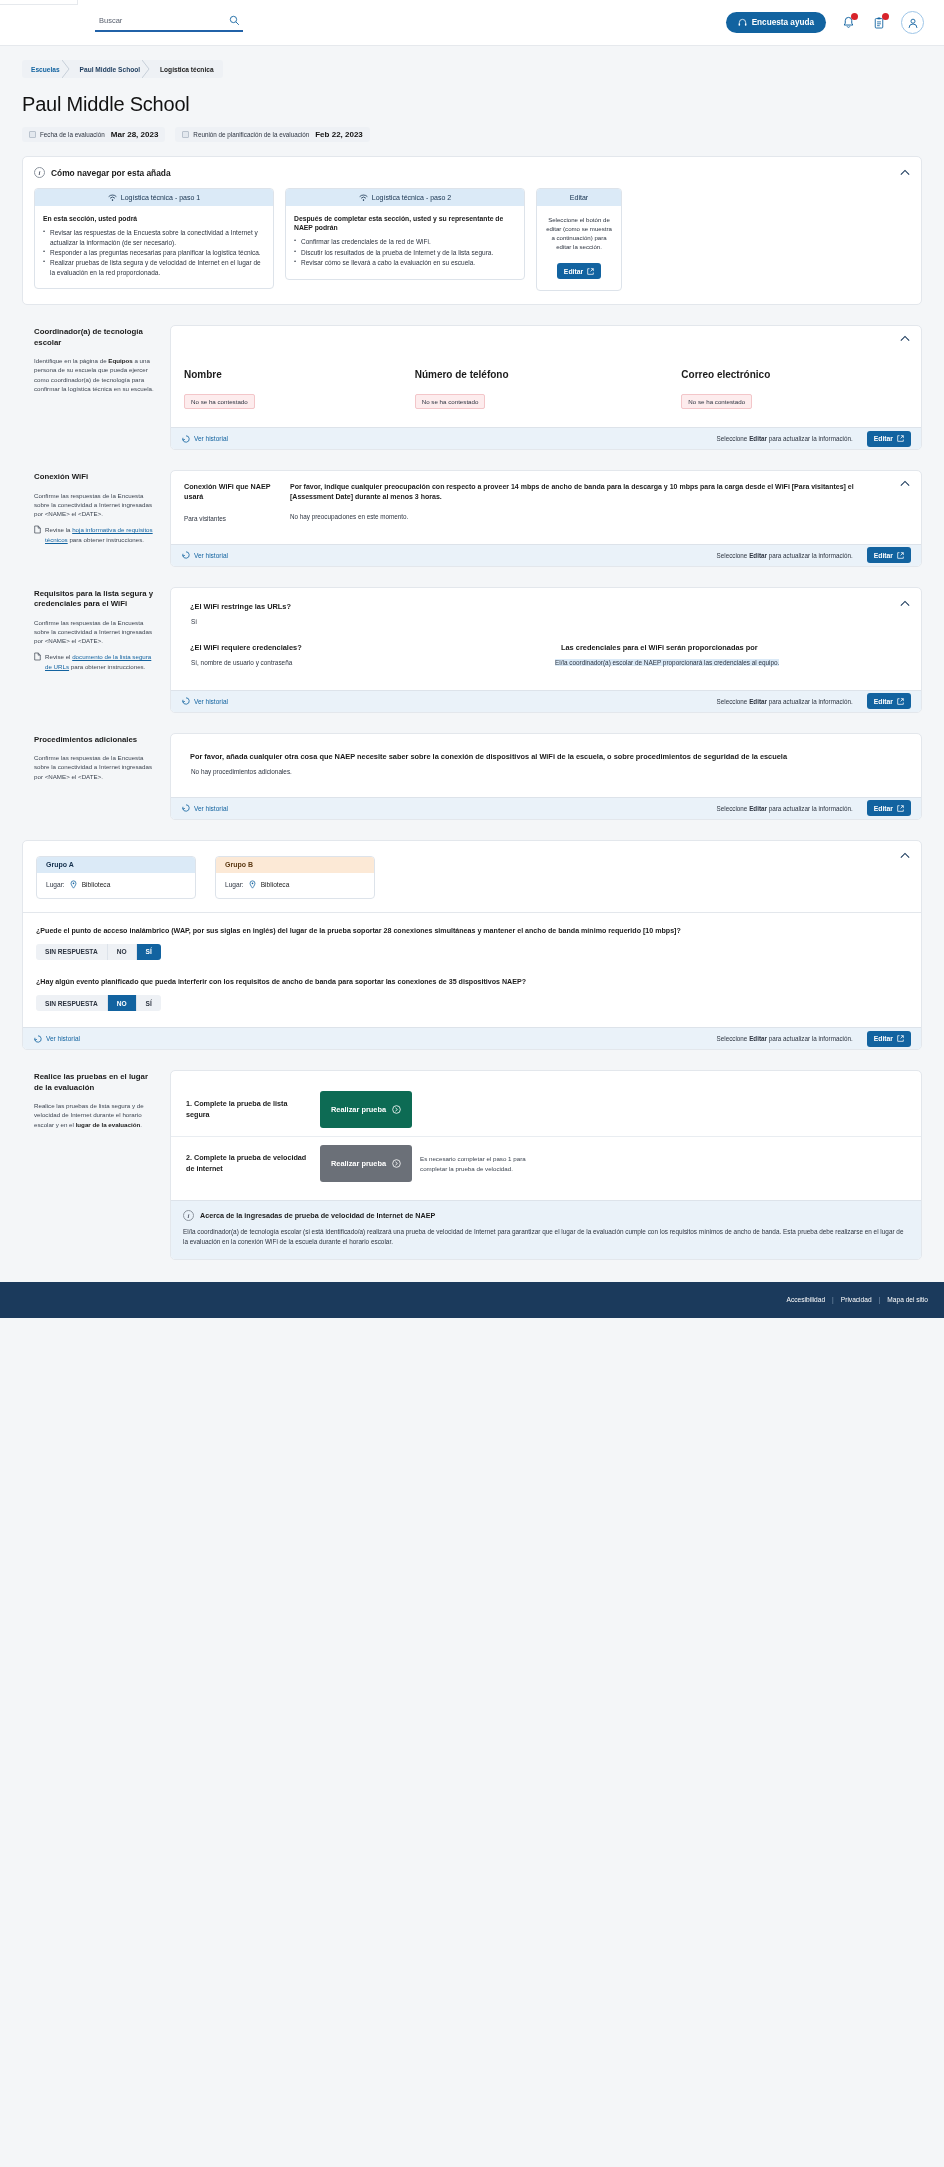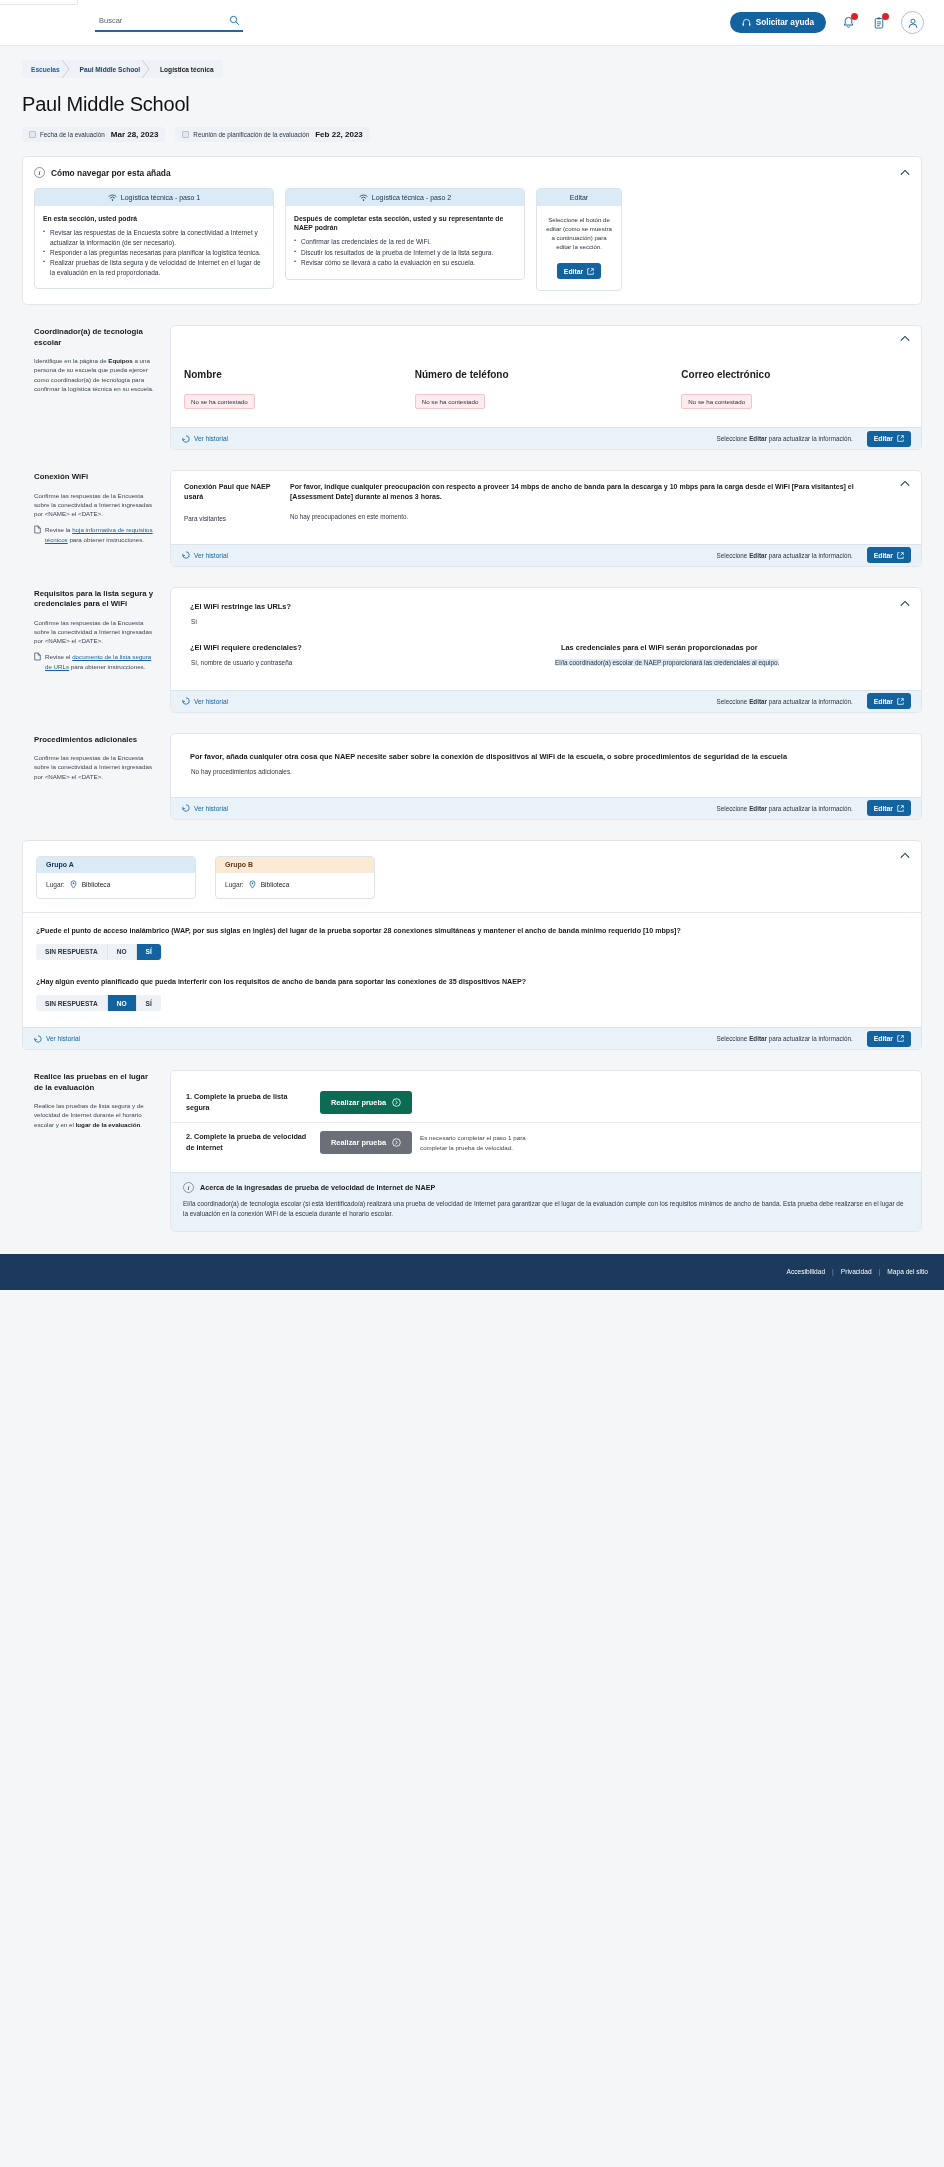--- a/index.html
+++ b/index.html
@@ -322,21 +322,21 @@
   .test-row {
     display: flex; align-items: center; gap: 8px;
     padding: 8px 2px;
   }
   .test-row .tlabel {
     width: 126px; flex: 0 0 126px;
     font-size: 7.2px; font-weight: bold; color: #1b1b1b; line-height: 1.4;
   }
   .btn-test {
     background: #0d6b54; color: #fff; border: 0; border-radius: 3px;
-    height: 23px; padding: 8px 11px;
+    height: 37px; padding: 8px 11px;
     font-size: 7.4px; font-weight: bold;
     display: inline-flex; align-items: center; gap: 6px;
     cursor: pointer; font-family: "Liberation Sans", sans-serif;
   }
   .btn-test.disabled { background: #6b7078; cursor: default; }
   .test-note { font-size: 6.2px; color: #3d4551; line-height: 1.5; max-width: 110px; }
   .test-sep { height: 1px; background: #e9edf1; margin: 0 -13px; }
 
   .about-box {
     background: #eaf2f9; border-top: 1px solid #dde3ea;
@@ -382,21 +382,21 @@
 
   <div class="topbar-right">
     <button class="help-btn">
       <span>
         <svg width="9" height="9" viewBox="0 0 16 16">
             <path d="M2.4 10V8a5.6 5.6 0 0 1 11.2 0v2" fill="none" stroke="#fff" stroke-width="1.4"></path>
             <rect x="1" y="9.4" width="2.7" height="4.2" rx="1.1" fill="#fff"></rect>
             <rect x="12.3" y="9.4" width="2.7" height="4.2" rx="1.1" fill="#fff"></rect>
           </svg>
       </span>
-      <span>Solicitar ayuda</span>
+      <span>Encuesta ayuda</span>
     </button>
 
     <button class="icon-btn">
       <span>
         <svg width="13" height="14" viewBox="0 0 16 17">
             <path d="M8 1.6a4 4 0 0 0-4 4v3.1L2.7 11h10.6L12 8.7V5.6a4 4 0 0 0-4-4z" fill="none" stroke="#1263a0" stroke-width="1.2"></path>
             <path d="M6.3 12.6a1.8 1.8 0 0 0 3.4 0" fill="none" stroke="#1263a0" stroke-width="1.2"></path>
           </svg>
       </span>
       <span class="badge-dot"></span>
@@ -610,21 +610,21 @@
     </div>
     <div class="sec-right">
       <div class="sec-body" style="padding-bottom:22px">
         <span class="chev-abs">
           <svg width="10" height="7" viewBox="0 0 12 8">
               <path d="M1 6.5 L6 1.5 L11 6.5" fill="none" stroke="#1b3a5c" stroke-width="1.3"></path>
             </svg>
         </span>
         <div class="qa-row">
           <div class="qa-label">
-            <div class="t">Conexión Paul que NAEP usará</div>
+            <div class="t">Conexión WiFi que NAEP usará</div>
             <div class="s">Para visitantes</div>
           </div>
           <div class="qa-val" style="padding-right:24px">
             <div class="q">Por favor, indique cualquier preocupación con respecto a proveer 14 mbps de ancho de banda para la descarga y 10 mbps para la carga desde el WiFi [Para visitantes] el [Assessment Date] durante al menos 3 horas.</div>
             <div class="a">No hay preocupaciones en este momento.</div>
           </div>
         </div>
       </div>
       <div class="sec-footer">
         <span class="hist-link">

